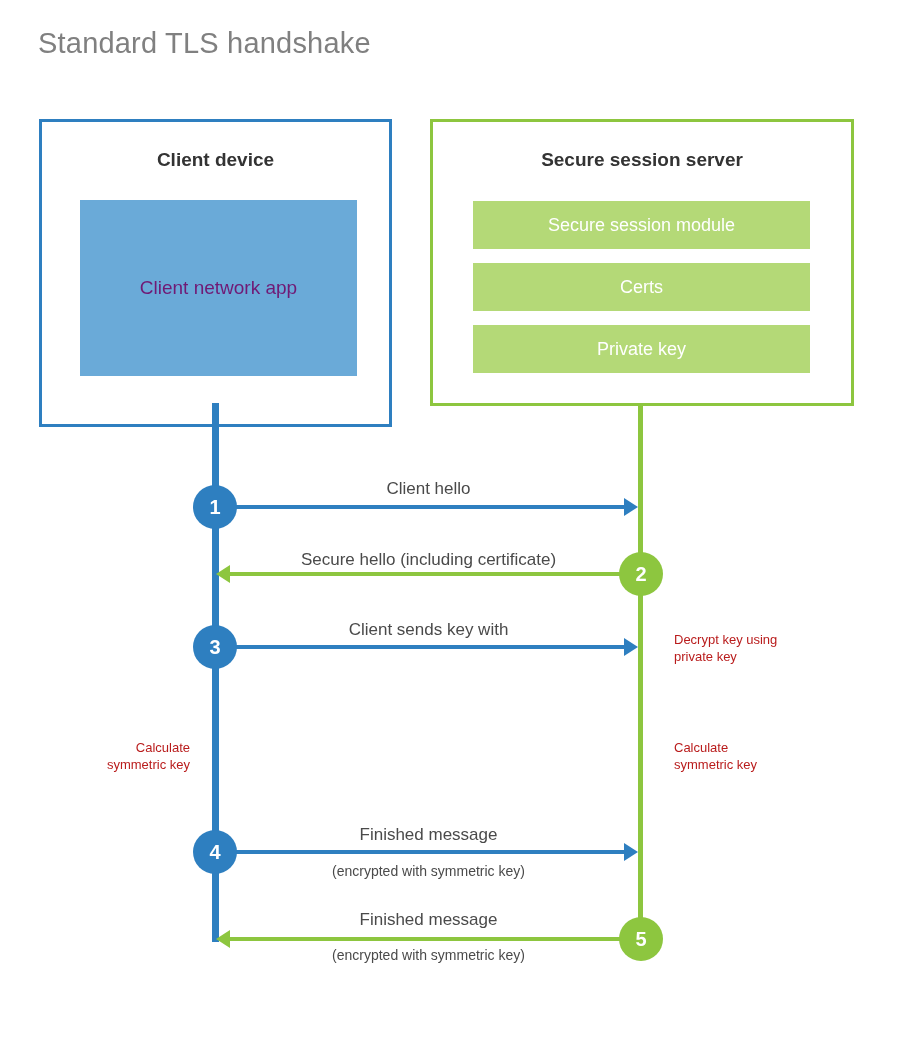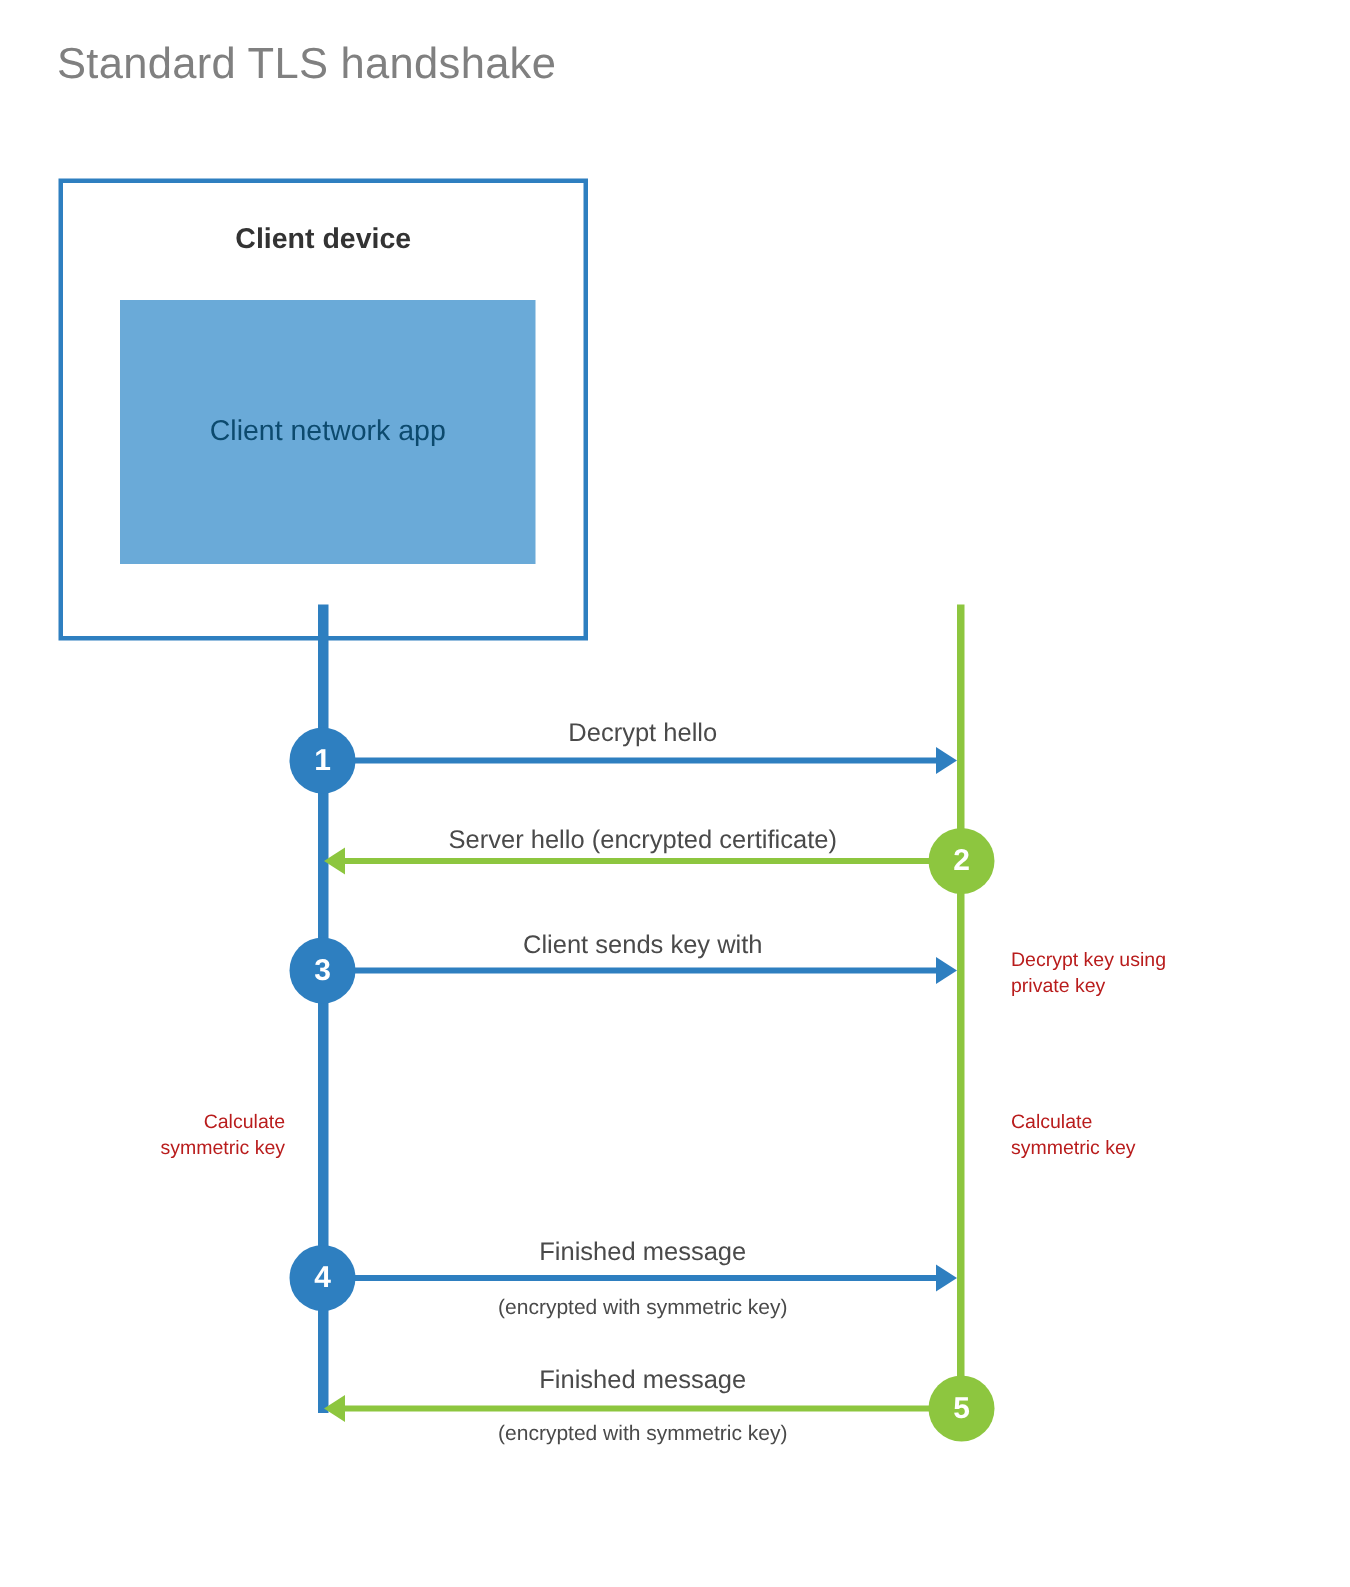--- a/index.html
+++ b/index.html
@@ -67,21 +67,21 @@
   }
 
   
   .client-app {
     position: absolute;
     left: 38px;
     top: 78px;
     width: 277px;
     height: 176px;
     background: #6aaad8;
-    color: #0c4a6e;
+    color: #701a75;
     font-size: 19px;
     line-height: 28px;
     display: flex;
     align-items: center;
     justify-content: center;
     text-align: center;
     box-sizing: border-box;
     padding: 0 18px;
   }
 
@@ -200,31 +200,39 @@
 
 <div id="diagram">
 
   <div class="page-title">Standard TLS handshake</div>
 
   <div class="party-box client">
     <div class="party-title">Client device</div>
     <div class="client-app">Client network app</div>
   </div>
 
+  <div class="party-box server">
+    <div class="party-title">Secure session server</div>
+    <div class="server-bars">
+      <div class="server-bar">Secure session module</div>
+      <div class="server-bar">Certs</div>
+      <div class="server-bar">Private key</div>
+    </div>
+  </div>
 
   <div class="lifeline client-line"></div>
   <div class="lifeline server-line"></div>
 
-  <div class="msg-label" style="left:216px; top:479px; width:425px;">Decrypt hello</div>
+  <div class="msg-label" style="left:216px; top:479px; width:425px;">Client hello</div>
   <div class="msg-arrow blue" style="left:216px; top:505px; width:409px;">
     <span class="arrow-head right"></span>
   </div>
   <div class="step-circle blue" style="left:193px; top:485px;">1</div>
 
-  <div class="msg-label" style="left:216px; top:550px; width:425px;">Server hello (encrypted certificate)</div>
+  <div class="msg-label" style="left:216px; top:550px; width:425px;">Secure hello (including certificate)</div>
   <div class="msg-arrow green" style="left:229px; top:572px; width:412px;">
     <span class="arrow-head left"></span>
   </div>
   <div class="step-circle green" style="left:619px; top:552px;">2</div>
 
   <div class="msg-label" style="left:216px; top:620px; width:425px;">Client sends key with</div>
   <div class="msg-arrow blue" style="left:216px; top:645px; width:409px;">
     <span class="arrow-head right"></span>
   </div>
   <div class="step-circle blue" style="left:193px; top:625px;">3</div>

